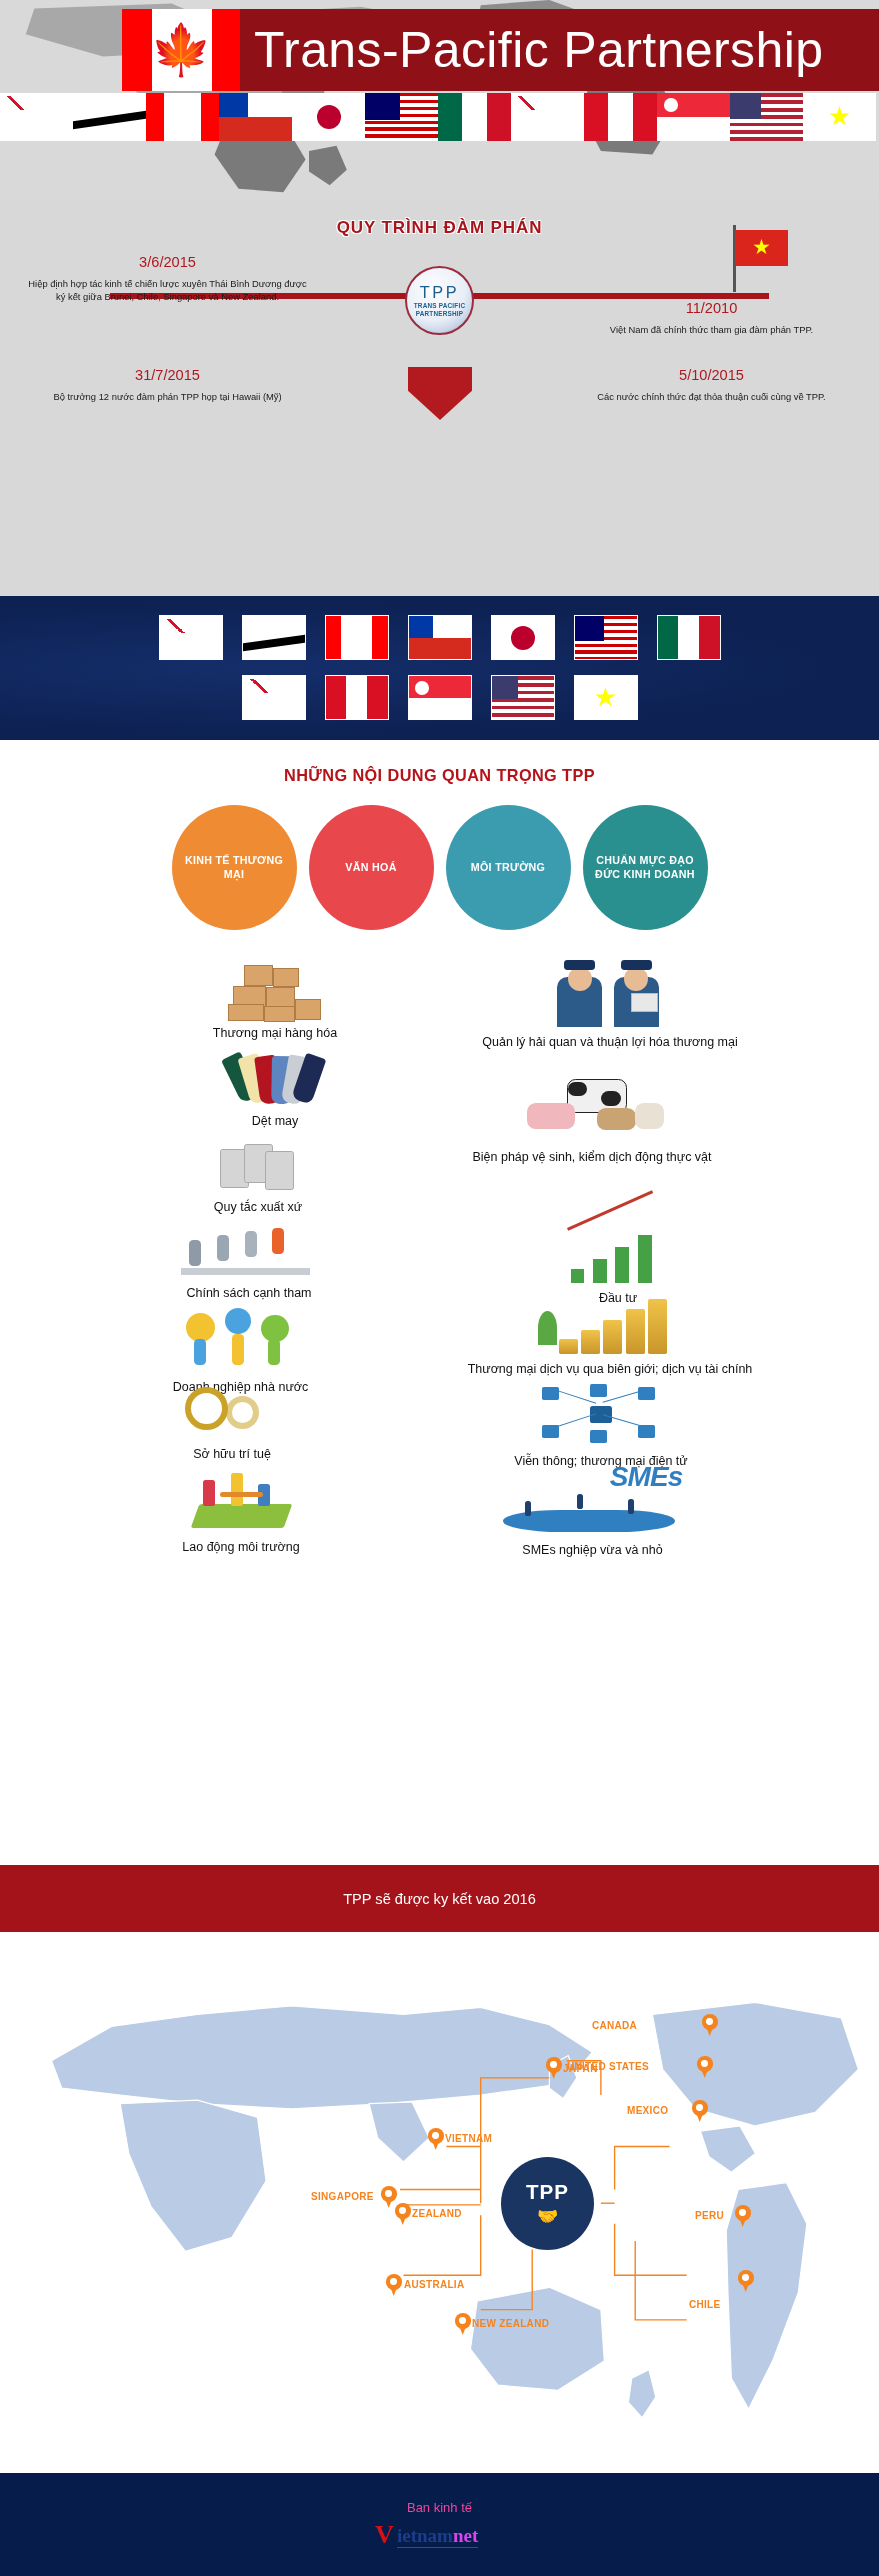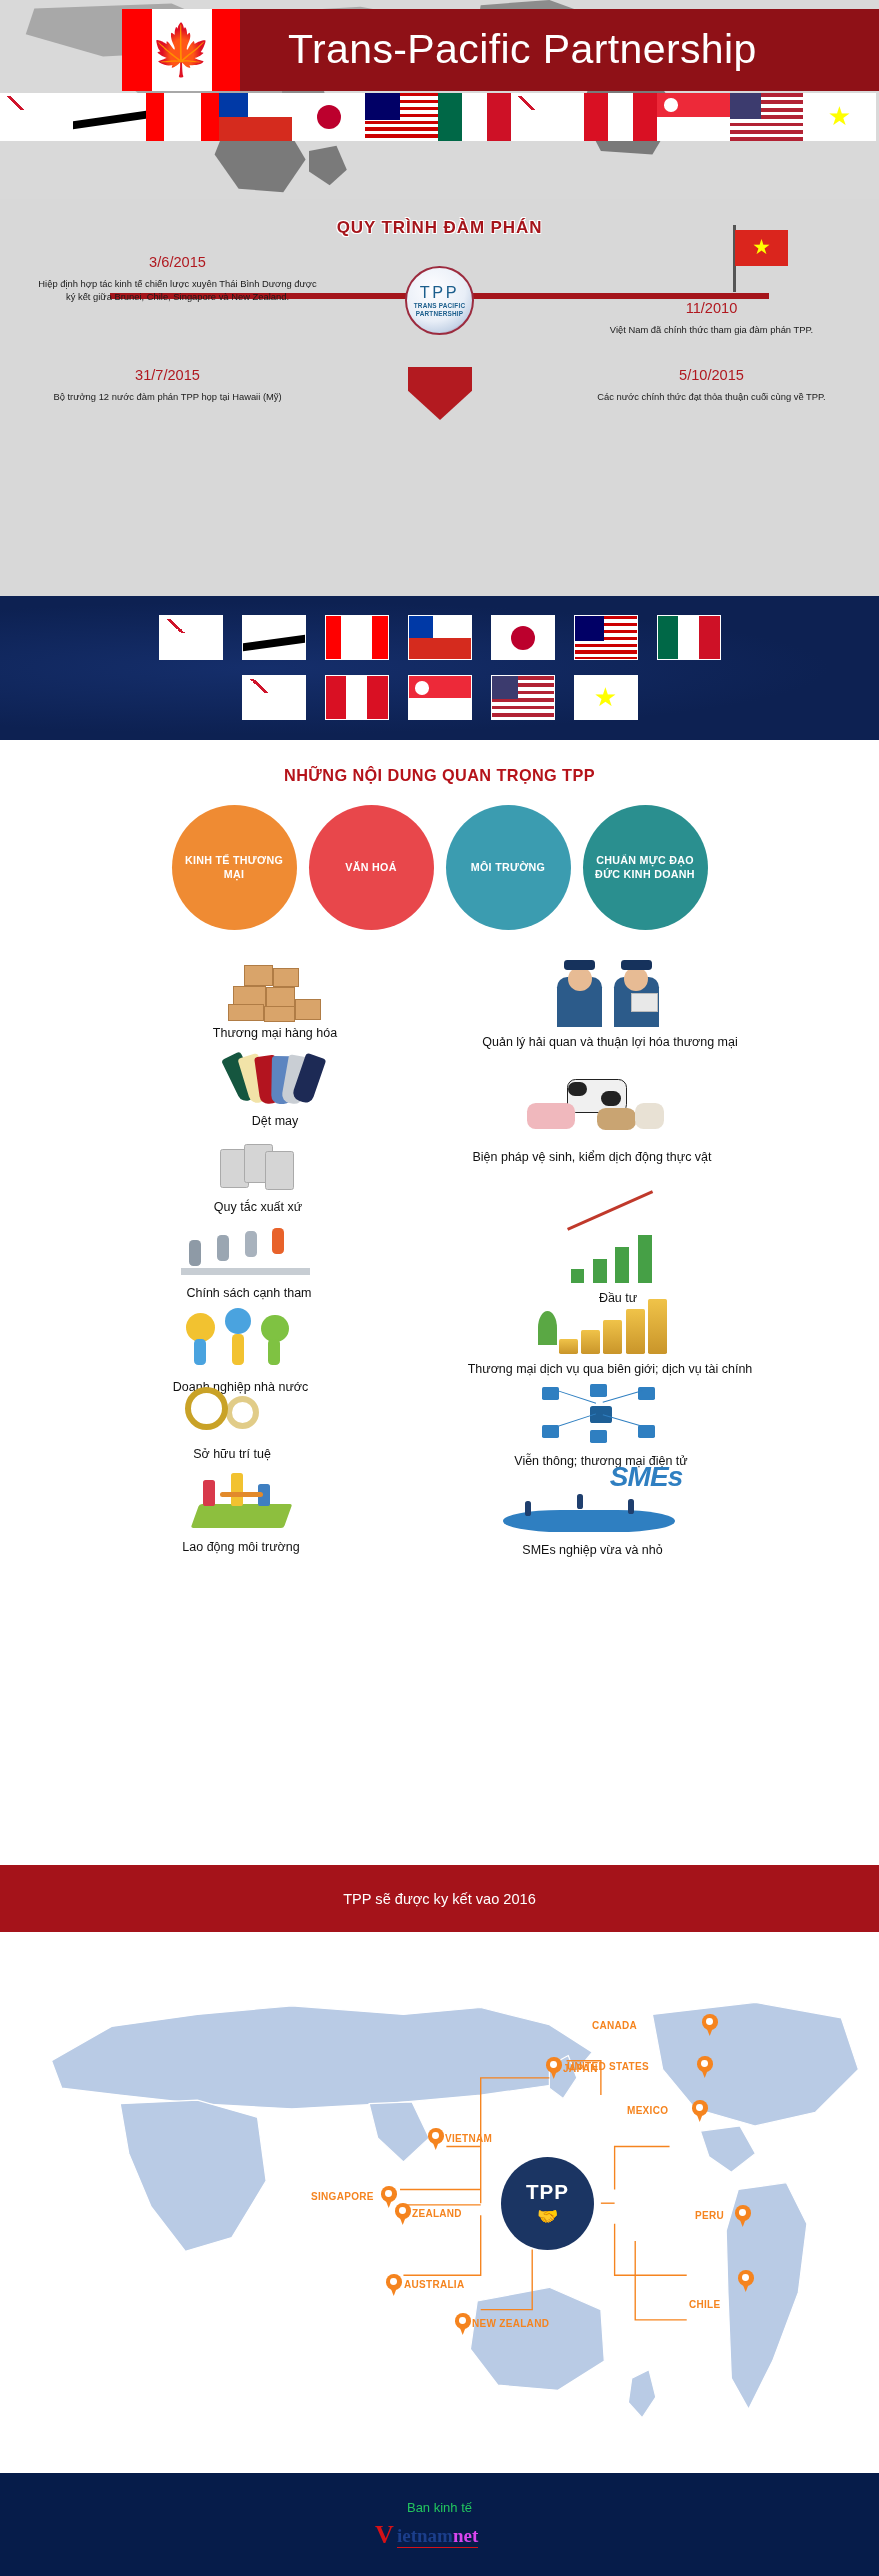--- a/index.html
+++ b/index.html
@@ -8,22 +8,22 @@
     font-family:"Liberation Sans", sans-serif; position:relative; overflow:hidden;
   }
   .page { width:879px; height:2576px; position:relative; }
 
   
   .header { position:absolute; left:0; top:0; width:879px; height:199px;
             background:#d8d8d8; overflow:hidden; }
   .hdr-map { position:absolute; left:0; top:0; width:879px; height:199px; }
   .title-bar { position:absolute; left:240px; top:8.6px; width:639px; height:82px;
                background:#8f1117; display:flex; align-items:center; }
-  .title-bar span { color:#fff; font-size:41px; letter-spacing:0.4px;
-                    padding-left:48px; font-weight:400; }
+  .title-bar span { color:#fff; font-size:50px; letter-spacing:0.4px;
+                    padding-left:14px; font-weight:400; }
   .ca-flag { position:absolute; left:122px; top:8.6px; width:120px; height:82px;
              background:#fff; }
   .ca-flag .bandl,.ca-flag .bandr { position:absolute; top:0; width:30px; height:82px; background:#f00; }
   .ca-flag .bandl { left:0; } .ca-flag .bandr { right:0; }
   .ca-flag .leaf { position:absolute; left:50%; top:50%; transform:translate(-50%,-50%);
                    color:#f00; font-size:50px; line-height:1; }
 
   .flagstrip { position:absolute; left:0; top:93px; width:879px; height:48px;
                display:flex; }
   .flagstrip .fl { width:73px; height:48px; position:relative; overflow:hidden;
@@ -73,21 +73,21 @@
               clip-path:polygon(0 0,100% 0,100% 45%,50% 100%,0 45%); }
   .tl-vn-flag { position:absolute; left:735px; top:31px; width:53px; height:36px;
                 background:#da251d; }
   .tl-vn-flag:after { content:"★"; position:absolute; left:50%; top:50%;
                       transform:translate(-50%,-55%); color:#ff0; font-size:20.6px; }
   .tl-vn-pole { position:absolute; left:733px; top:26px; width:2.6px; height:67px; background:#555; }
 
   .tl-item { position:absolute; width:283px; text-align:center; }
   .tl-date { color:#b0181f; font-size:14.6px; margin-bottom:6.9px; }
   .tl-desc { color:#1a1a1a; font-size:9.4px; line-height:13px; }
-  .tl-l1 { left:36px; top:55px; }
+  .tl-l1 { left:26px; top:55px; }
   .tl-r1 { left:570px; top:101px; }
   .tl-l2 { left:26px; top:168px; }
   .tl-r2 { left:570px; top:168px; }
 
   
   .stats { position:absolute; left:0; top:481px; width:879px; height:115px; }
   .leaders-photo { position:absolute; left:276px; top:-8.6px; width:328px; height:93px;
     background:linear-gradient(#7fa6cd 0 26%,#2c2f38 26% 84%,#9c8468 84% 100%);
     border:2.6px solid #e8e8e8; overflow:hidden; }
   .leaders-photo .suits { position:absolute; left:0; top:24%; width:100%; height:60%;
@@ -187,21 +187,21 @@
                      border-radius:50%; background:#fff; }
   .pin .tip { position:absolute; left:3.4px; top:11px; width:8.6px; height:11px;
               background:#f5841f; clip-path:polygon(0 0,100% 0,50% 100%); }
   .maplabel { position:absolute; color:#f5841f; font-size:10px; font-weight:700;
               letter-spacing:0.3px; white-space:nowrap; }
 
   
   .footer { position:absolute; left:0; top:2473px; width:879px; height:103px;
             background:#061c4a; display:flex; flex-direction:column;
             align-items:center; justify-content:center; gap:5.2px; }
-  .footer .fl1 { color:#22c55e; font-size:13px; }
+  .footer .fl1 { color:#ec4899; font-size:13px; }
   .vnn { position:relative; height:29px; width:129px; }
   .vnn .v { position:absolute; left:0; top:1.7px; color:#d41117; font-size:26px;
             font-weight:700; font-family:"Liberation Serif", serif; line-height:26px; }
   .vnn .rest { position:absolute; left:22px; top:5.2px; color:#1b3e8b; font-size:19px;
                font-weight:700; font-family:"Liberation Serif", serif;
                border-bottom:1.7px solid #d41117; }
   .vnn .net { color:#d946ef; }
 </style>
 </head>
 <body>

